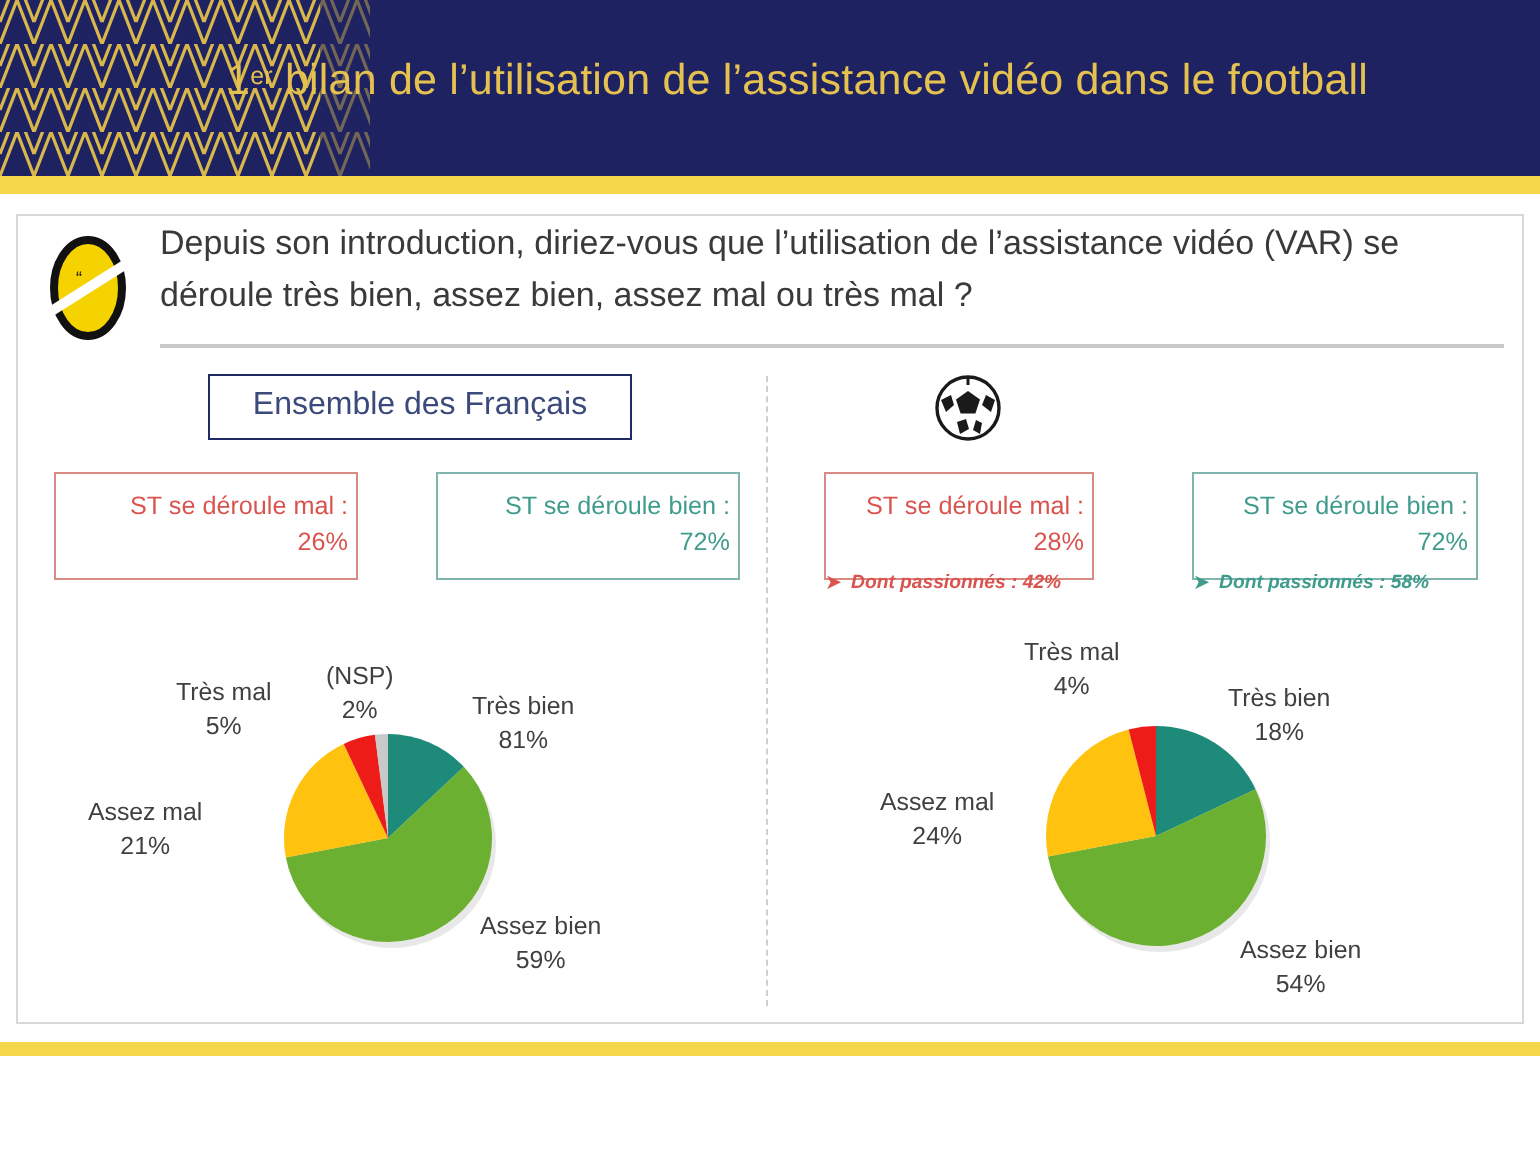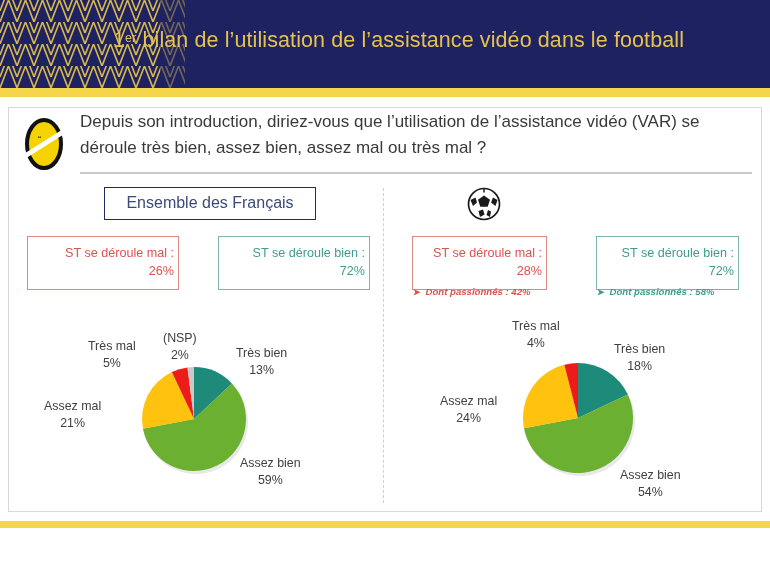--- a/index.html
+++ b/index.html
@@ -188,21 +188,21 @@
   <div class="pie-wrap" id="pie-right">
     <svg class="pie-svg" id="svg-pie-1" width="280" height="190">
         <ellipse cx="140" cy="109" rx="55" ry="55" fill="#d6d6d6" opacity="0.55"></ellipse>
         <path d="M 138 106 L 138 51 A 55 55 0 0 1 187.76548788563107 82.58213896392101 Z" fill="#1d8a7a"></path>
         <path d="M 138 106 L 187.76548788563107 82.58213896392101 A 55 55 0 1 1 83.97420120992211 116.30597230221485 Z" fill="#6cb032"></path>
         <path d="M 138 106 L 83.97420120992211 116.30597230221485 A 55 55 0 0 1 124.32205620593297 52.727926137925294 Z" fill="#ffc20e"></path>
         <path d="M 138 106 L 124.32205620593297 52.727926137925294 A 55 55 0 0 1 138 51 Z" fill="#ee1c18"></path>
       </svg>
   </div>
 
-  <div class="pie-label" id="lab-l-0" style="left: 236px; top: 345px;"><span>Très bien</span><br><span>13%</span></div>
+  <div class="pie-label" id="lab-l-0" style="left: 236px; top: 345px;"><span>Très bien</span><br><span>81%</span></div>
   <div class="pie-label" id="lab-l-1" style="left: 240px; top: 455px;"><span>Assez bien</span><br><span>59%</span></div>
   <div class="pie-label" id="lab-l-2" style="left: 44px; top: 398px;"><span>Assez mal</span><br><span>21%</span></div>
   <div class="pie-label" id="lab-l-3" style="left: 88px; top: 338px;"><span>Très mal</span><br><span>5%</span></div>
   <div class="pie-label" id="lab-l-4" style="left: 163px; top: 318px; margin-top: 12px;"><span>(NSP)</span><br><span>2%</span></div>
 
   <div class="pie-label" id="lab-r-0" style="left: 614px; top: 341px;"><span>Très bien</span><br><span>18%</span></div>
   <div class="pie-label" id="lab-r-1" style="left: 620px; top: 467px;"><span>Assez bien</span><br><span>54%</span></div>
   <div class="pie-label" id="lab-r-2" style="left: 440px; top: 393px;"><span>Assez mal</span><br><span>24%</span></div>
   <div class="pie-label" id="lab-r-3" style="left: 512px; top: 318px;"><span>Très mal</span><br><span>4%</span></div>
 

